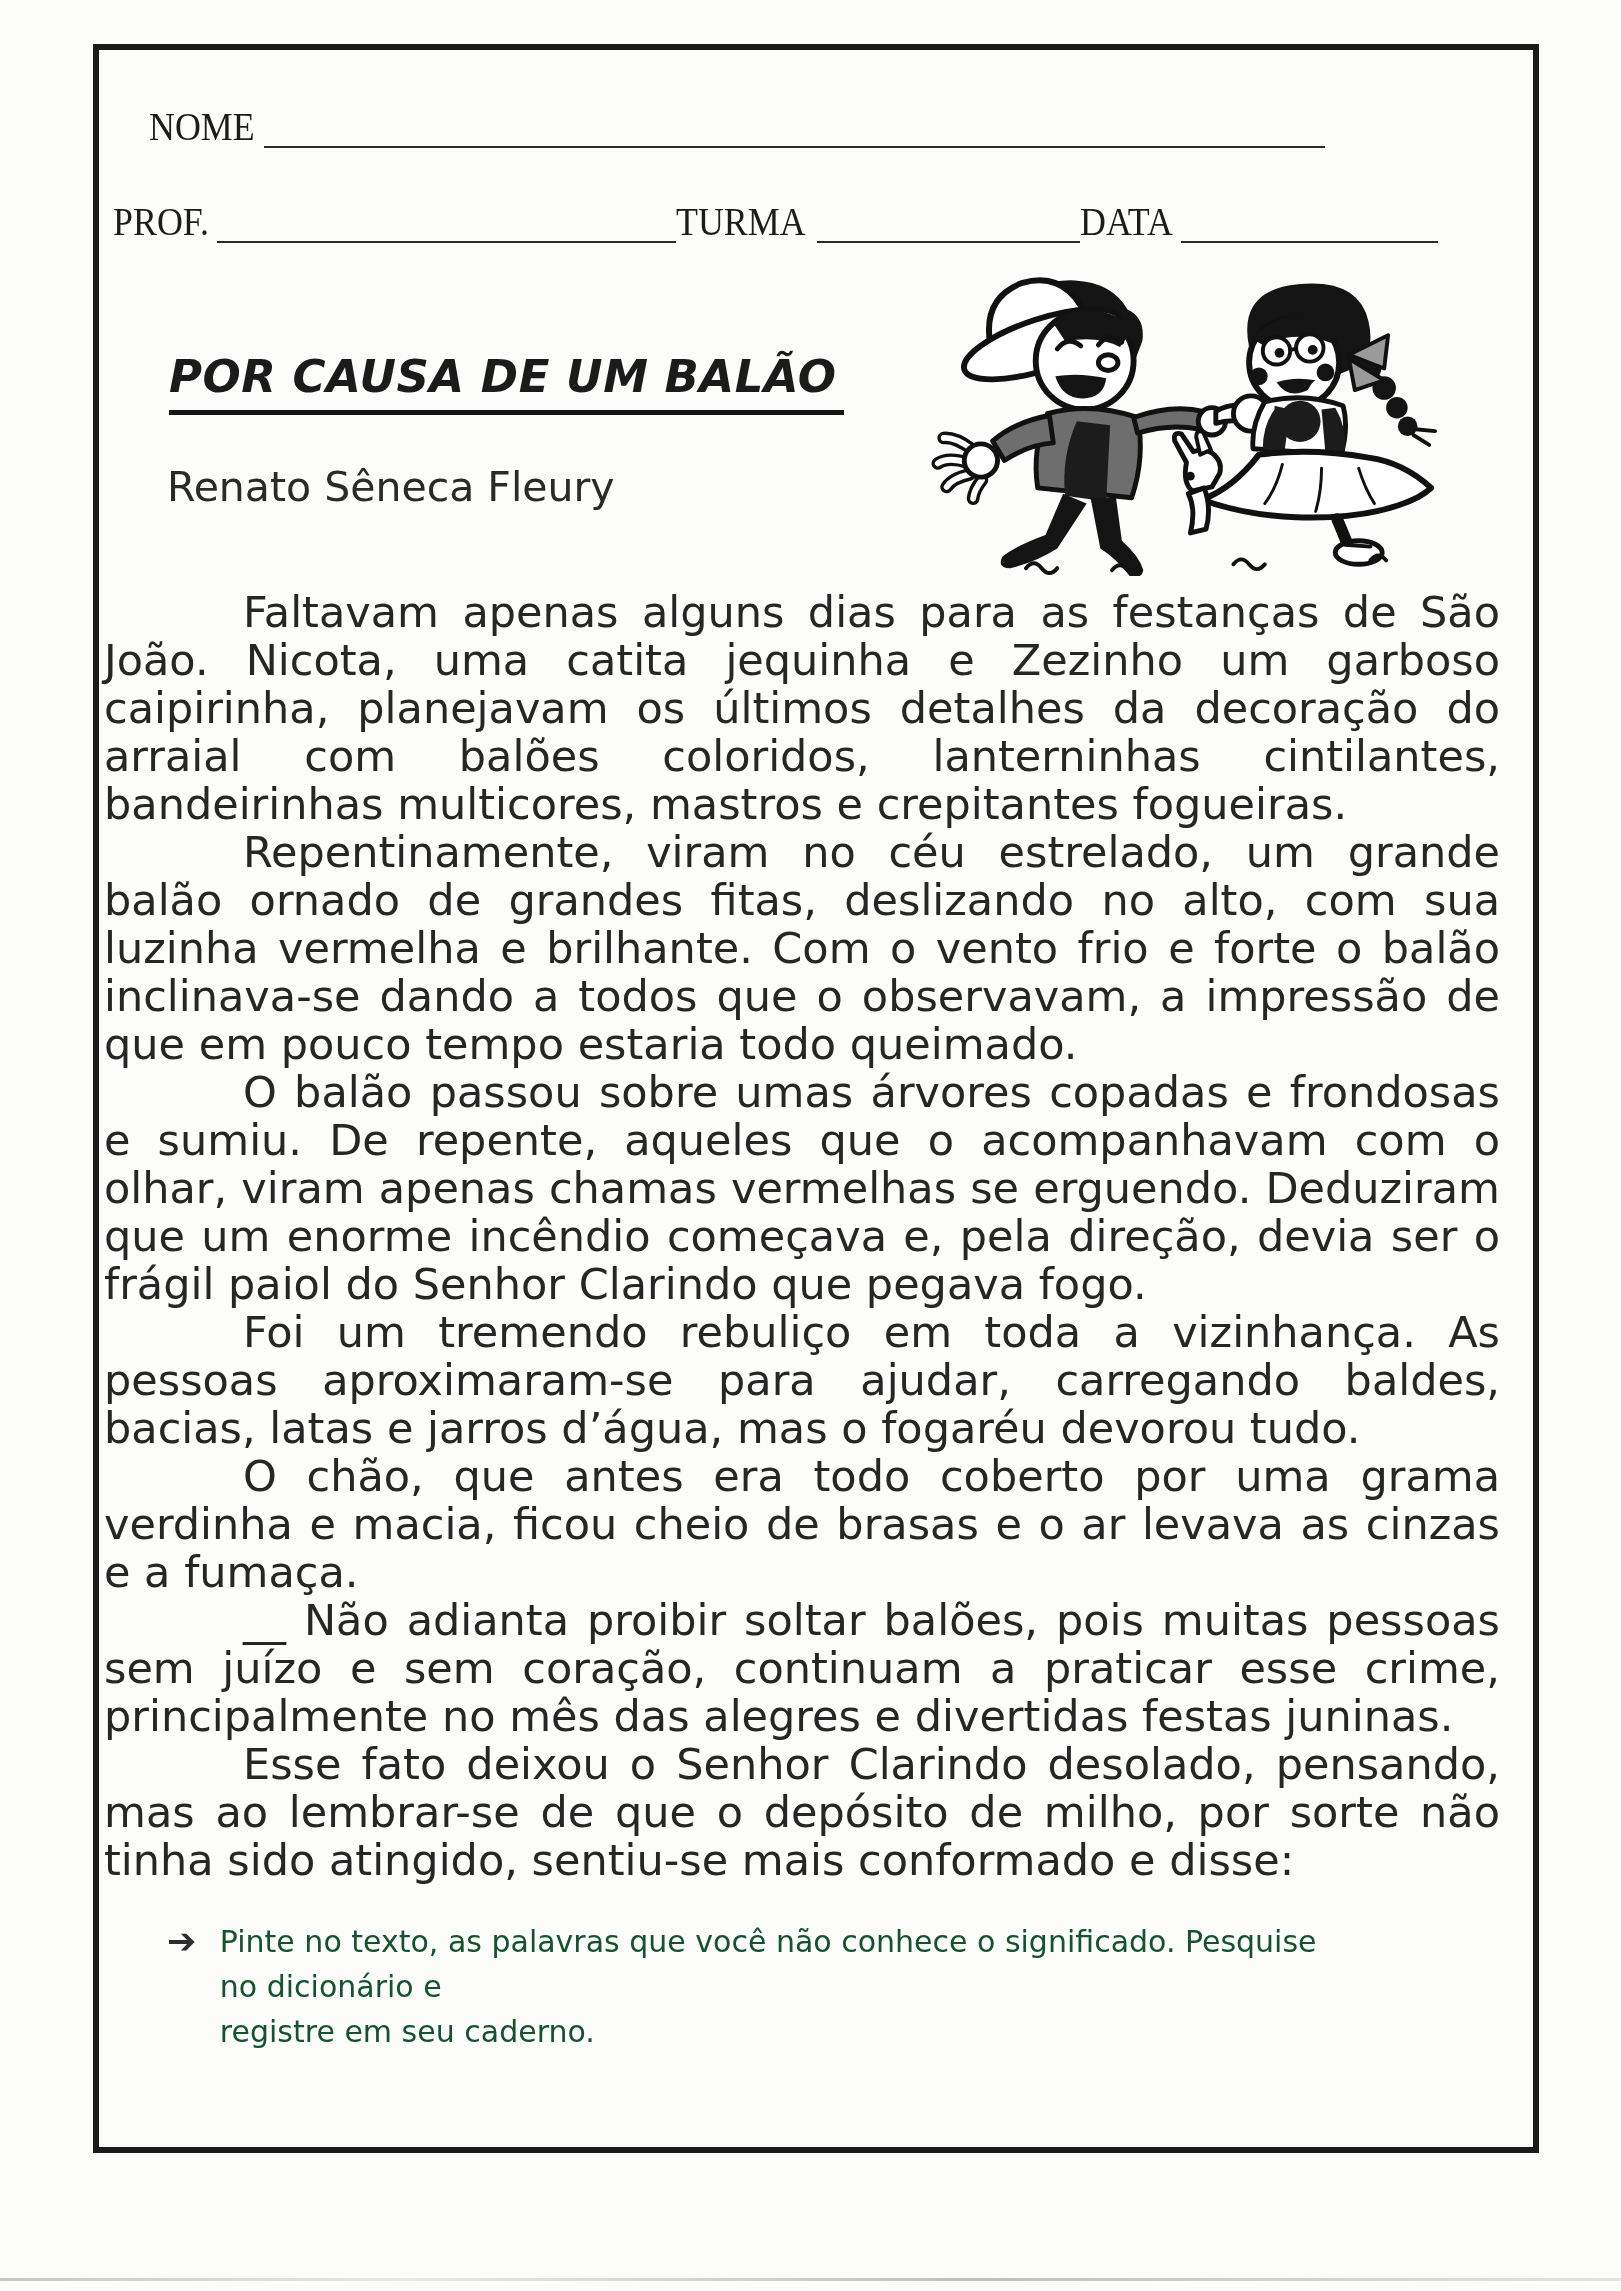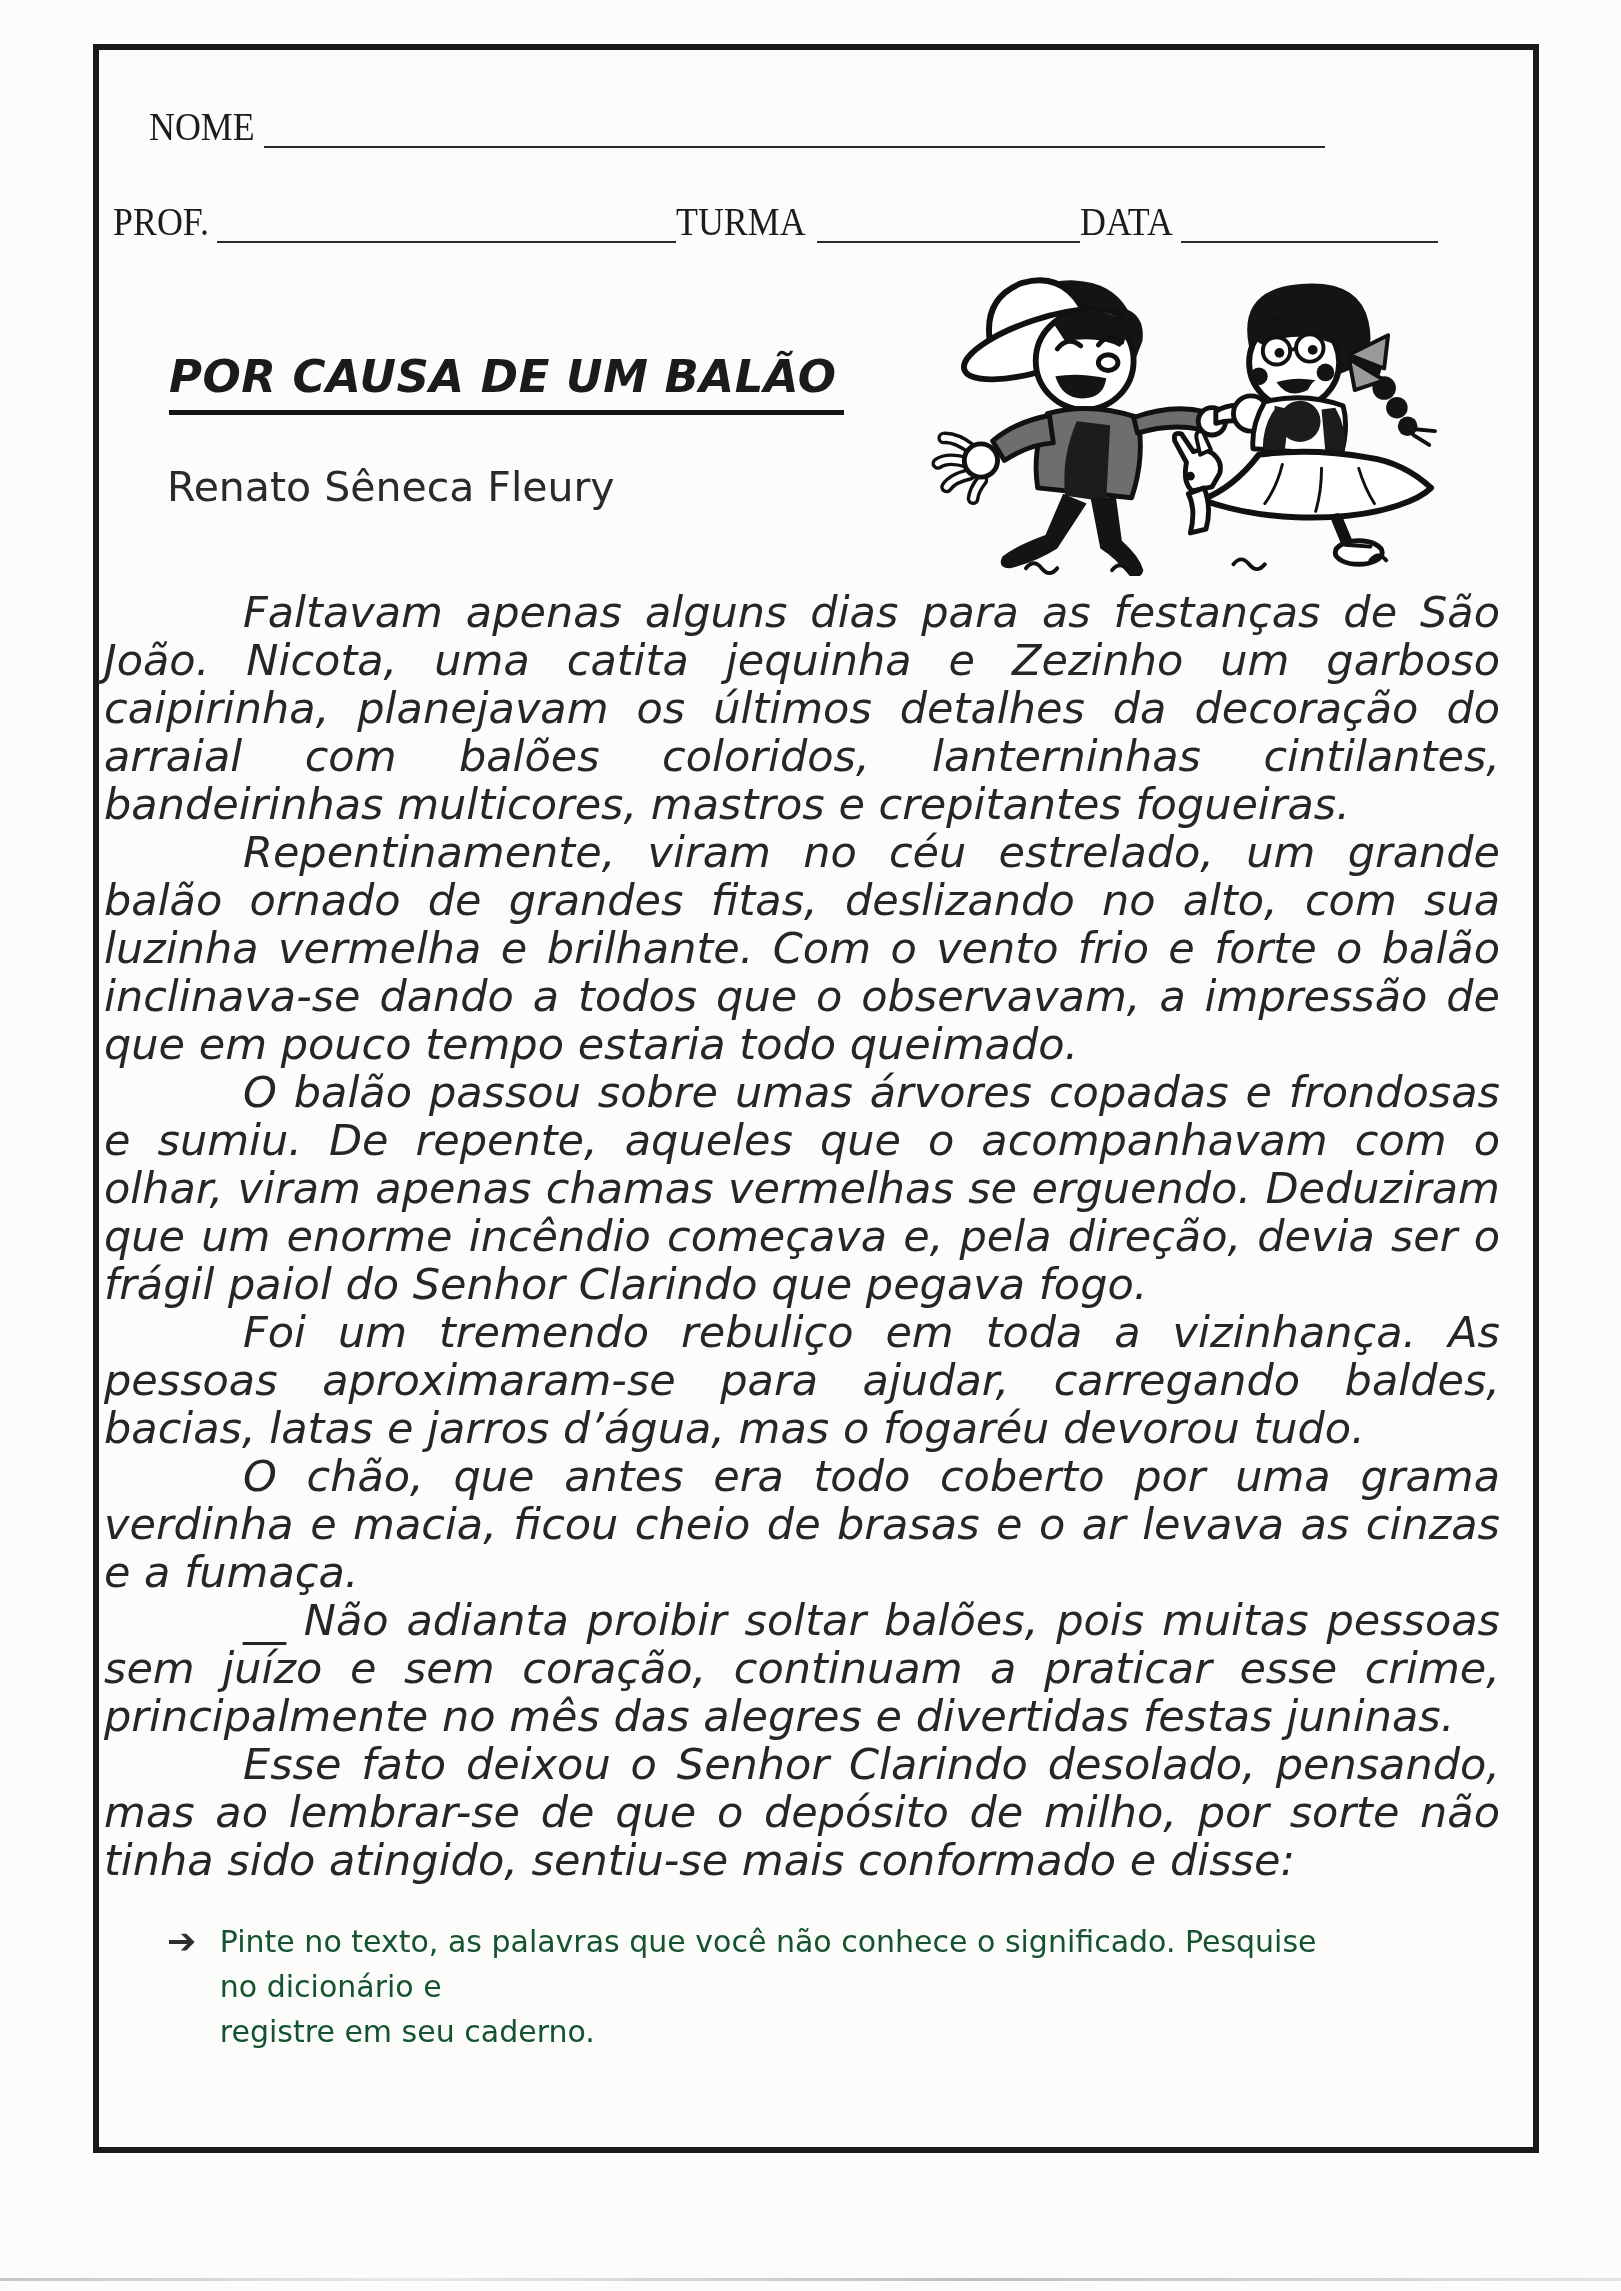--- a/index.html
+++ b/index.html
@@ -37,21 +37,21 @@
   }
   .author {
     position:absolute; left:155px; top:463px;
     font-size:41px; color:#2a2a2a; white-space:nowrap;margin-left:12px;
   }
   .illustration { position:absolute; left:910px; top:253px; }
 
   .body-text {
     position:absolute; left:104px; top:588px; width:1396px;
     font-size:43px; line-height:48px; text-align:justify;
-    color:#262626; hyphens:none;font-style:italic; -webkit-hyphens:none;
+    color:#262626; hyphens:none; -webkit-hyphens:none;
   }
   .body-text p { margin:0; text-indent:139px; }
 
   .instruction {
     position:absolute; left:167px; top:1919px; width:1166px;
     display:flex; align-items:flex-start; gap:23.5px;
   }
   .arrow-glyph {
     font-size:35px; line-height:45px; color:#2e2e2e; font-weight:bold;
     flex:0 0 auto;

